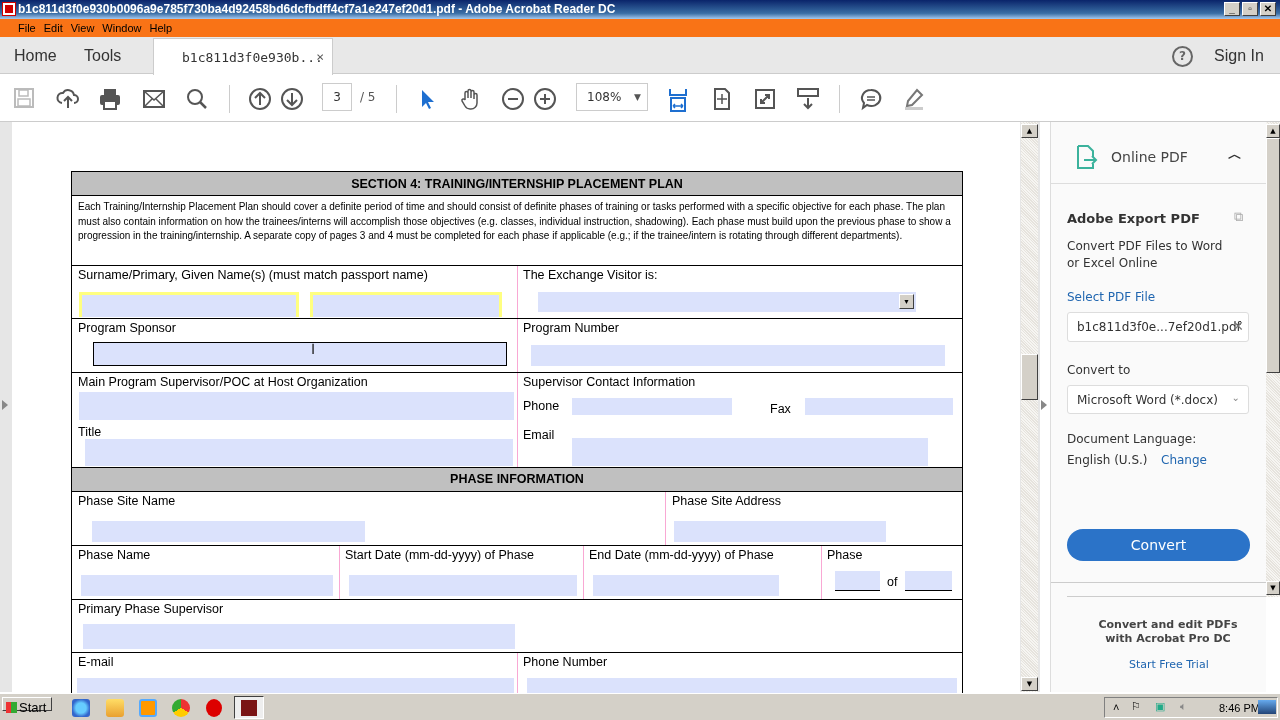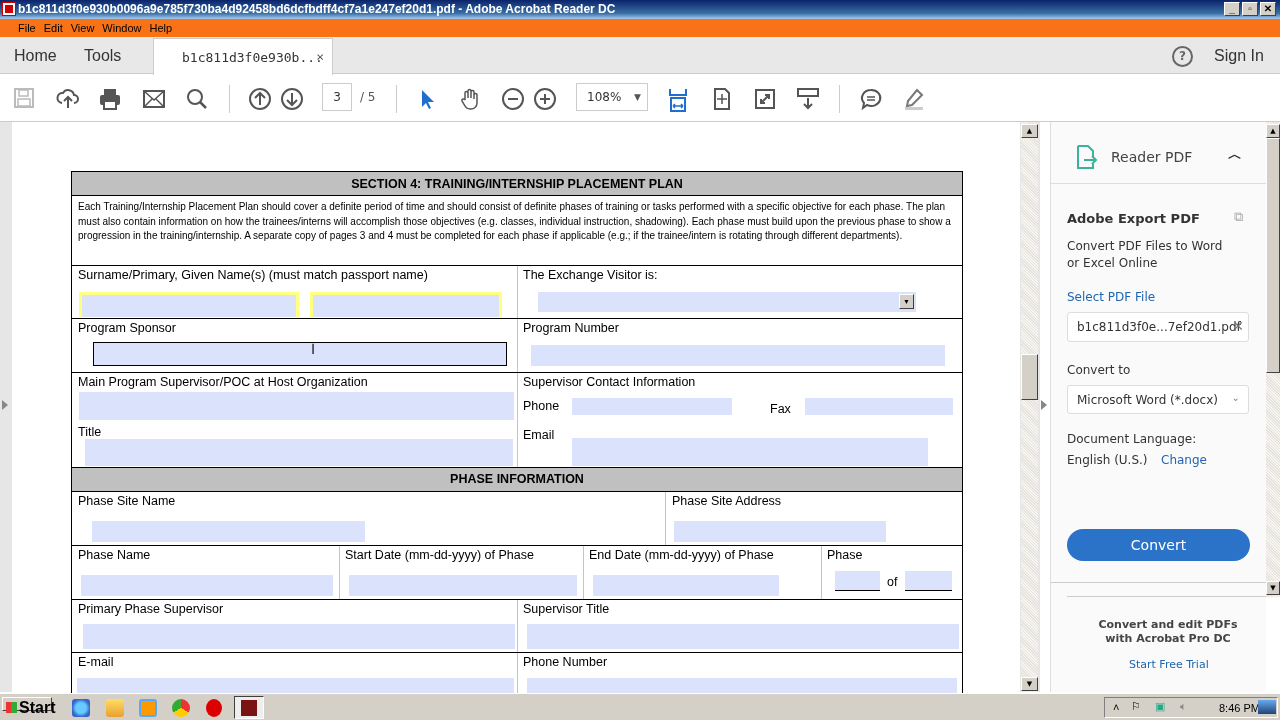--- a/index.html
+++ b/index.html
@@ -39,21 +39,21 @@
 .instr{position:absolute;left:6px;top:4px;width:884px;font-size:10px;line-height:14.5px}
 .rpanel{position:absolute;left:1050px;top:122px;width:216px;height:570px;background:#fafafa;border-left:1px solid #ddd}
 .rscroll{position:absolute;left:1266px;top:122px;width:14px;height:475px;background:repeating-linear-gradient(45deg,#e6e3dd 0 1px,#f6f5f2 1px 2px)}
 .rp-title{position:absolute;left:60px;top:27px;font-size:14px;color:#444}
 .rp-h{position:absolute;left:16px;top:89px;font-size:13px;font-weight:bold;color:#333}
 .rp-t{position:absolute;left:16px;font-size:12px;color:#333;line-height:17px}
 .rp-link{color:#2066b0}
 .rp-input{position:absolute;left:16px;width:182px;height:30px;border:1px solid #ddd;border-radius:3px;background:#fff;font-size:12px;color:#333;padding:7px 0 0 9px}
 .convert{position:absolute;left:16px;top:407px;width:183px;height:32px;background:#2b73c8;border-radius:16px;color:#fff;font-size:14px;text-align:center;line-height:32px}
 .taskbar{position:absolute;left:0;top:693px;width:1280px;height:27px;background:#d4d0c8;border-top:1px solid #fff}
-.start{position:absolute;left:2px;top:3px;width:50px;height:14px;border:1px solid;border-color:#fff #404040 #404040 #fff;font-weight:bold;font-size:16px;line-height:19px;padding-left:16px;font-family:"Liberation Sans",sans-serif}
+.start{position:absolute;left:2px;top:3px;width:50px;height:14px;border:1px solid;border-color:#fff #404040 #404040 #fff;font-weight:normal;font-size:13px;line-height:19px;padding-left:16px;font-family:"Liberation Sans",sans-serif}
 .start:before{content:"";position:absolute;left:3px;top:4px;width:11px;height:11px;background:linear-gradient(90deg,#e33 50%,#3a3 50%)}
 .tbicon{position:absolute;top:5px;width:18px;height:18px;border-radius:3px}
 .tray{position:absolute;left:1104px;top:3px;width:174px;height:21px;border:1px solid;border-color:#808080 #fff #fff #808080;font-size:11px;font-family:"Liberation Sans",sans-serif}
 </style>
 </head>
 <body>
 
 <div class="titlebar">
   <span class="appicon"></span>
   <span>b1c811d3f0e930b0096a9e785f730ba4d92458bd6dcfbdff4cf7a1e247ef20d1.pdf - Adobe Acrobat Reader DC</span>
@@ -276,24 +276,20 @@
     </div>
     <div class="cell vl" style="left:511px;width:238px">
       <span class="lbl" style="left:5px;top:2px">End Date (mm-dd-yyyy) of Phase</span>
       <div class="fld" style="left:9px;top:29px;width:186px;height:21px"></div>
     </div>
   </div>
 
   <div class="row" style="top:429px;height:53px">
     <span class="lbl" style="left:6px;top:2px">Primary Phase Supervisor</span>
     <div class="fld" style="left:11px;top:24px;width:432px;height:25px"></div>
-    <div class="cell vl" style="left:445px;width:446px">
-      <span class="lbl" style="left:5px;top:2px">Supervisor Title</span>
-      <div class="fld" style="left:9px;top:24px;width:432px;height:25px"></div>
-    </div>
   </div>
 
   <div class="row" style="top:482px;height:50px;border-bottom:none">
     <span class="lbl" style="left:6px;top:2px">E-mail</span>
     <div class="fld" style="left:5px;top:25px;width:437px;height:20px"></div>
     <div class="cell vl" style="left:445px;width:446px">
       <span class="lbl" style="left:5px;top:2px">Phone Number</span>
       <div class="fld" style="left:9px;top:25px;width:430px;height:20px"></div>
     </div>
   </div>
@@ -306,21 +302,21 @@
 </div>
 <div style="position:absolute;left:1041px;top:400px;width:0;height:0;border-left:6px solid #888;border-top:5px solid transparent;border-bottom:5px solid transparent"></div>
 
 <div class="rpanel">
   <div style="position:absolute;left:25px;top:23px">
     <svg width="22" height="24" viewBox="0 0 22 24">
         <path d="M2 1h10l5 5v6M17 19v4H2V1" fill="none" stroke="#3bb29c" stroke-width="2"></path>
         <path d="M8 15h12M16 11l4 4-4 4" fill="none" stroke="#3bb29c" stroke-width="2"></path>
       </svg>
   </div>
-  <span class="rp-title">Reader PDF</span>
+  <span class="rp-title">Online PDF</span>
   <span style="position:absolute;left:177px;top:24px;font-size:14px;color:#333;font-weight:bold">︿</span>
   <div style="position:absolute;left:0;top:61px;width:216px;height:1px;background:#ddd"></div>
   <span class="rp-h">Adobe Export PDF</span>
   <span style="position:absolute;left:183px;top:87px;font-size:13px;color:#aaa">⧉</span>
   <span class="rp-t" style="top:116px;width:160px">Convert PDF Files to Word or Excel Online</span>
   <span class="rp-t rp-link" style="top:167px">Select PDF File</span>
   <div class="rp-input" style="top:190px">
     <span>b1c811d3f0e...7ef20d1.pdf</span>
     <span style="position:absolute;right:4px;top:5px;font-size:14px;color:#777">✕</span>
   </div>

